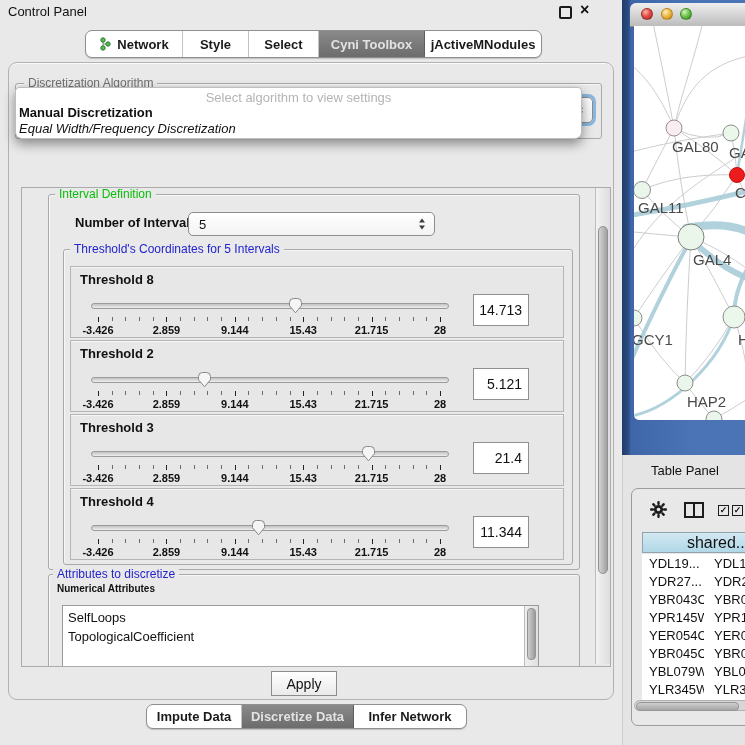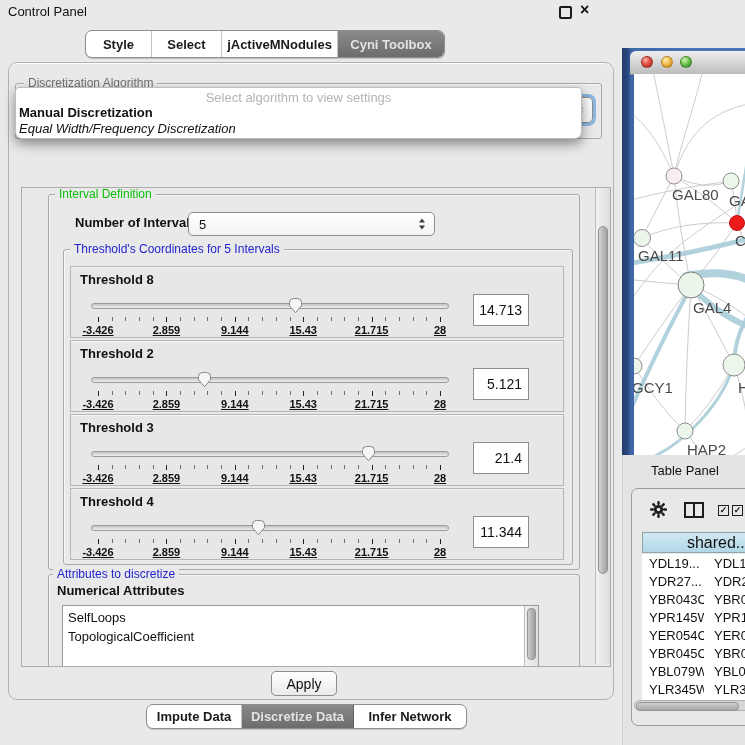--- a/index.html
+++ b/index.html
@@ -77,44 +77,44 @@
              border:1px solid #b5b5b5;box-shadow:inset 0 1px 0 #f6f6f6;box-sizing:border-box;}
   .thr-label{position:absolute;left:9px;top:5px;font-size:13px;font-weight:bold;}
   .slider{position:absolute;left:20px;top:28px;width:358px;height:42px;}
   .track{position:absolute;left:0;top:8px;width:356px;height:4px;border:1px solid #9b9b9b;
          border-radius:3px;background:linear-gradient(#c3c3c3,#eeeeee);}
   .thumb{position:absolute;top:2px;width:15px;height:17px;}
   .tick{position:absolute;top:22px;width:1px;background:#6d6d6d;}
   .tick.minor{height:4px;}
   .tick.major{height:5px;background:#222;}
   .tick-label{position:absolute;top:29px;width:56px;margin-left:-28px;text-align:center;
-              font-size:11px;font-weight:bold;color:#111;text-decoration:underline;}
+              font-size:11px;font-weight:bold;color:#111;}
   .value-box{position:absolute;left:402px;top:27px;width:56px;height:32px;background:#fff;
              border:1px solid #8f8f8f;font-size:14px;display:flex;align-items:center;
              justify-content:flex-end;padding-right:6px;box-sizing:border-box;}
 
   #attr-group{left:26px;top:386px;width:530px;height:130px;}
   #attr-group>.group-title{color:#2323ce;left:4px;}
-  #attr-label{position:absolute;left:8px;top:8px;font-size:13px;font-weight:bold;}
+  #attr-label{position:absolute;left:8px;top:8px;font-size:10px;font-weight:bold;}
   #attr-list{position:absolute;left:13px;top:30px;width:475px;height:92px;background:#fff;
              border:1px solid #9a9a9a;overflow:hidden;}
   .attr-item{font-size:13px;padding-left:5px;line-height:19px;white-space:nowrap;}
   .attr-item:first-child{margin-top:2px;}
   #attr-scroll{position:absolute;right:0;top:0;bottom:0;width:13px;border-left:1px solid #bdbdbd;
                background:linear-gradient(90deg,#f0f0f0,#e0e0e0);}
   #attr-thumb{position:absolute;left:2px;top:2px;width:7px;height:50px;border-radius:4px;
               background:linear-gradient(90deg,#cecece,#9d9d9d);border:1px solid #949494;}
 
   #apply-btn{left:262px;top:608px;width:64px;height:23px;background:linear-gradient(#ffffff,#eaeaea);
-             border:1px solid #8d8d8d;border-radius:5px;font-size:14px;display:flex;
+             border:1px solid #8d8d8d;border-radius:0;font-size:14px;display:flex;
              align-items:center;justify-content:center;}
 
   
   #net-window{left:622px;top:0;width:123px;height:455px;
-              background:linear-gradient(90deg,#1f3c6b 0px,#2a4a80 6px,#3e66a9 9px,#4a74b6 70px,#4a74b6 100%);margin-top:48px;}
+              background:linear-gradient(90deg,#1f3c6b 0px,#2a4a80 6px,#3e66a9 9px,#4a74b6 70px,#4a74b6 100%);}
   #net-titlebar{position:absolute;left:8px;top:3px;right:0;height:23px;border-radius:6px 0 0 0;
                 background:linear-gradient(#efefef,#bcbcbc);border-bottom:1px solid #8a8a8a;}
   .light{position:absolute;top:5px;width:12px;height:12px;border-radius:50%;box-sizing:border-box;}
   #light-red{left:11px;background:radial-gradient(circle at 35% 30%,#ffb3a9,#e05048 45%,#c03830 78%);border:1px solid rgba(110,25,18,.55);}
   #light-yellow{left:31px;background:radial-gradient(circle at 35% 30%,#fff0b6,#eebb4e 45%,#d3951f 78%);border:1px solid rgba(150,100,10,.55);}
   #light-green{left:50px;background:radial-gradient(circle at 35% 30%,#d6f5ba,#72c551 45%,#47992f 78%);border:1px solid rgba(40,105,22,.55);}
   #net-canvas{position:absolute;left:12px;top:26px;width:111px;height:394px;background:#fff;
               border-radius:0 0 0 5px;overflow:hidden;}
 
   
@@ -142,31 +142,43 @@
 </head>
 <body>
 
 <div id="root">
 
   <div class="abs" id="cp-title">Control Panel</div>
   <div class="abs" id="cp-float"></div>
   <div class="abs" id="cp-close">×</div>
 
   <div class="segbar" id="top-tabs">
+      <div class="seg" style="width: 97px;">
+        <span class="ticon">
+          <svg width="13" height="14" viewBox="0 0 13 14">
+            <line x1="4" y1="3" x2="4" y2="11" stroke="#8a8a8a"></line>
+            <line x1="4" y1="7" x2="9" y2="7" stroke="#8a8a8a"></line>
+            <circle cx="4" cy="3" r="2.2" fill="#5cb85c" stroke="#2e7d2e"></circle>
+            <circle cx="9" cy="7" r="2.2" fill="#5cb85c" stroke="#2e7d2e"></circle>
+            <circle cx="4" cy="11" r="2.2" fill="#5cb85c" stroke="#2e7d2e"></circle>
+          </svg>
+        </span>
+        <span>Network</span>
+      </div>
       <div class="seg" style="width: 66px;">
         <span>Style</span>
       </div>
       <div class="seg" style="width: 70px;">
         <span>Select</span>
       </div>
+      <div class="seg active" style="width: 106px;">
+        <span>Cyni Toolbox</span>
+      </div>
       <div class="seg" style="width: 116px;">
         <span>jActiveMNodules</span>
-      </div>
-      <div class="seg active" style="width: 106px;">
-        <span>Cyni Toolbox</span>
       </div>
     </div>
 
   <div class="abs" id="outer-panel">
 
     <div class="group" id="algo-group">
       <span class="group-title">Discretization Algorithm</span>
     </div>
 
     <div class="combo" id="algo-combo">

